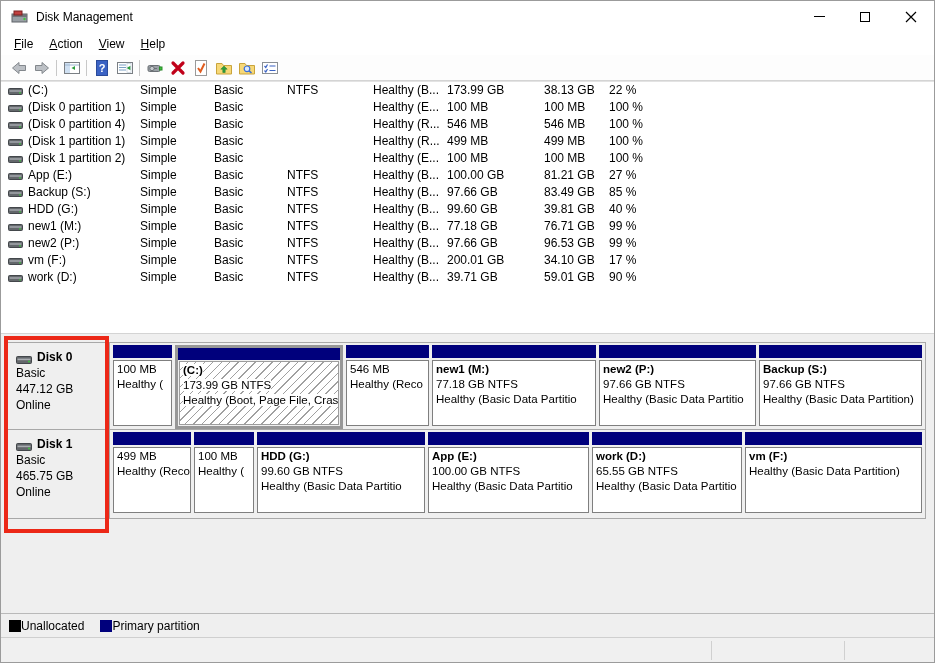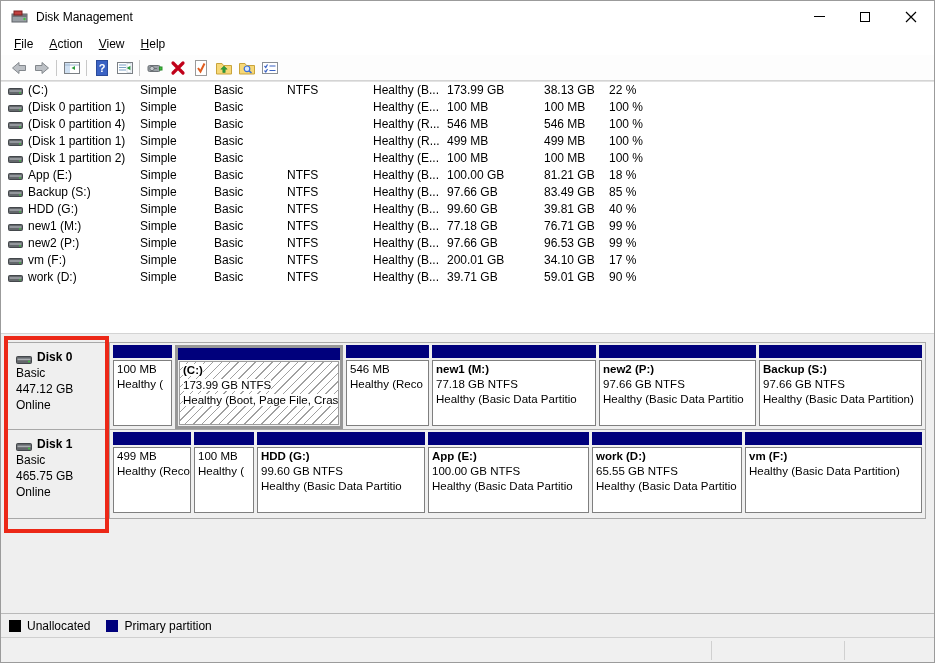--- a/index.html
+++ b/index.html
@@ -53,21 +53,21 @@
   .pname { font-weight:bold; }
   .part.selected { border:3px solid #979797; }
   .part.selected .bar { height:12px; }
   .part.selected .body { top:13px; left:1px; right:1px; bottom:1px; border:1px solid #9d9d9d;
       background:repeating-linear-gradient(135deg,#fff 0px,#fff 5px,#a0a0a0 5px,#a0a0a0 6px); }
   .part.selected .pline span { background:#fff; }
   .highlight-box { position:absolute; left:3px; top:2px; width:105px; height:197px; border:4px solid #ec2817; z-index:5; pointer-events:none; }
 
   
   .legendbar { height:25px; background:#efefef; border-top:1px solid #b9b9b9; border-bottom:1px solid #cfcfcf; display:flex; align-items:center; padding-left:8px; gap:6px; }
-  .legend-item { display:flex; align-items:center; gap:6px; margin-right:10px; }
+  .legend-item { display:flex; align-items:center; margin-right:10px; }
   .swatch { width:12px; height:12px; display:inline-block; }
   .swatch.unalloc { background:#000; }
   .swatch.primary { background:#00007c; }
   .statusbar { height:25px; background:#f0f0f0; position:relative; }
   .sb-sep { position:absolute; top:3px; bottom:3px; width:1px; background:#d0d0d0; }
 </style>
 </head>
 <body>
 
 <div class="window">
@@ -282,21 +282,21 @@
             <circle cx="12" cy="6.8" r="0.9" fill="#3ec43e"></circle>
           </svg>
           <span>App (E:)</span>
         </div>
       <div class="lv-cell">Simple</div>
       <div class="lv-cell">Basic</div>
       <div class="lv-cell">NTFS</div>
       <div class="lv-cell">Healthy (B...</div>
       <div class="lv-cell">100.00 GB</div>
       <div class="lv-cell">81.21 GB</div>
-      <div class="lv-cell">18 %</div>
+      <div class="lv-cell">27 %</div>
       <div class="lv-cell"></div>
     </div>
     <div class="lv-grid lv-row">
       <div class="lv-cell vol-cell">
           <svg class="vol-icon" viewBox="0 0 15 10">
             <rect x="0.5" y="2.5" width="14" height="6" rx="1" fill="#63676b" stroke="#43474b"></rect>
             <rect x="1.5" y="4.3" width="12" height="1.4" fill="#a9adb1"></rect>
             <circle cx="12" cy="6.8" r="0.9" fill="#3ec43e"></circle>
           </svg>
           <span>Backup (S:)</span>

